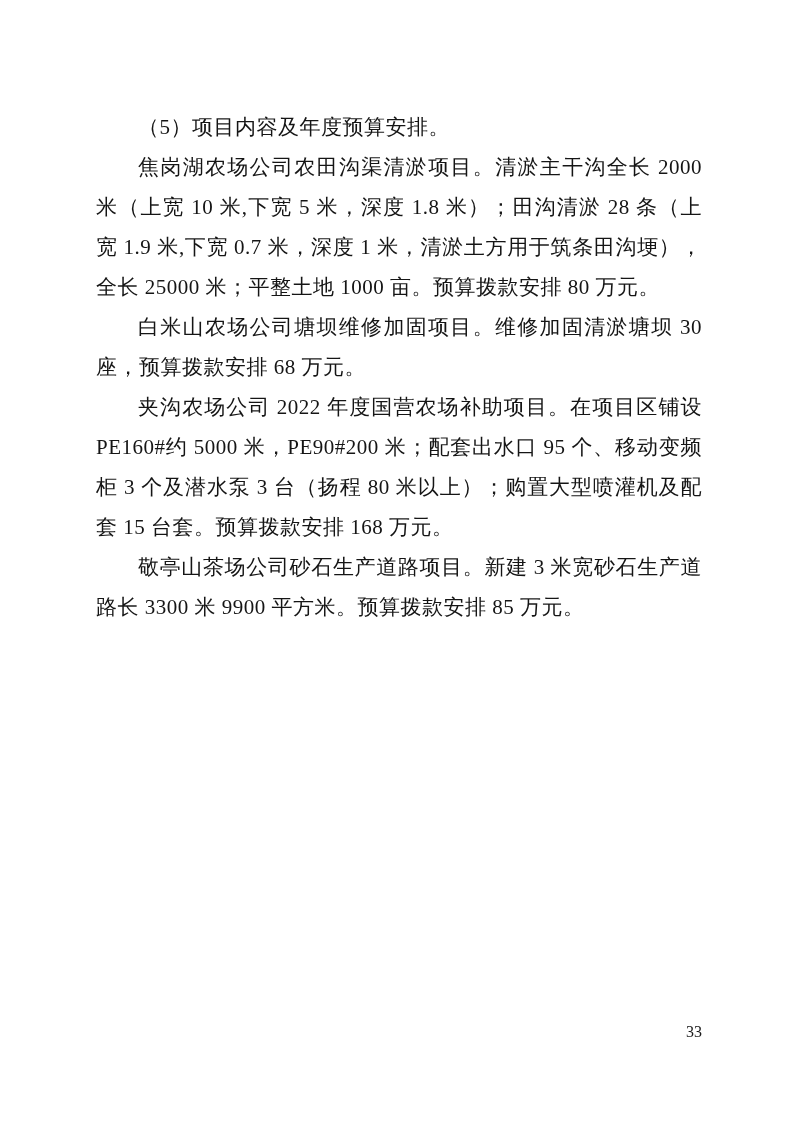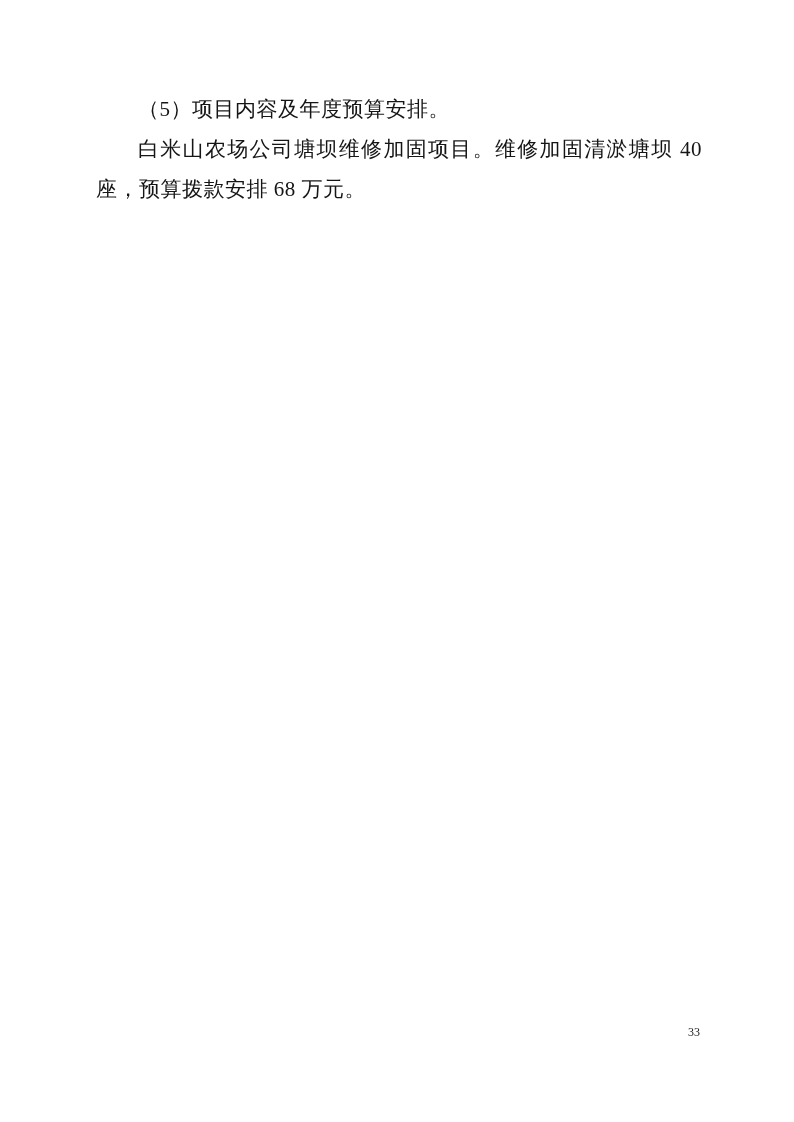--- a/index.html
+++ b/index.html
@@ -12,47 +12,50 @@
     width: 794px;
     height: 1122px;
     background: #ffffff;
     overflow: hidden;
     font-family: "Liberation Serif", "DejaVu Serif", serif;
     color: #151515;
   }
   .text-block {
     position: absolute;
     left: 96px;
-    top: 89px;
+    top: 107px;
     width: 606px;
     font-size: 21px;
     line-height: 40px;
     text-align: justify;
     text-justify: inter-ideograph;
     letter-spacing: 0.5px;
   }
   .para {
     margin: 0;
     padding: 0;
     text-indent: 2em;
   }
   .page-number {
     position: absolute;
     left: 682px;
     top: 1022px;
     width: 24px;
-    font-size: 12px;
+    font-size: 16px;
     line-height: 20px;
     text-align: center;
     color: #1a1a1a;
     font-family: "Liberation Serif", "DejaVu Serif", serif;
   }
 </style>
 </head>
 <body>
 
 <div class="page">
   <div class="text-block">
     <p class="para">（5）项目内容及年度预算安排。</p>
-    <p class="para">白米山农场公司塘坝维修加固项目。维修加固清淤塘坝 40 座，预算拨款安排 68 万元。</p>
+    <p class="para">焦岗湖农场公司农田沟渠清淤项目。清淤主干沟全长 2000 米（上宽 10 米,下宽 5 米，深度 1.8 米）；田沟清淤 28 条（上宽 1.9 米,下宽 0.7 米，深度 1 米，清淤土方用于筑条田沟埂），全长 25000 米；平整土地 1000 亩。预算拨款安排 80 万元。</p>
+    <p class="para">白米山农场公司塘坝维修加固项目。维修加固清淤塘坝 30 座，预算拨款安排 68 万元。</p>
+    <p class="para">夹沟农场公司 2022 年度国营农场补助项目。在项目区铺设 PE160#约 5000 米，PE90#200 米；配套出水口 95 个、移动变频柜 3 个及潜水泵 3 台（扬程 80 米以上）；购置大型喷灌机及配套 15 台套。预算拨款安排 168 万元。</p>
+    <p class="para">敬亭山茶场公司砂石生产道路项目。新建 3 米宽砂石生产道路长 3300 米 9900 平方米。预算拨款安排 85 万元。</p>
   </div>
   <div class="page-number">33</div>
 </div>
 
 </body></html>

